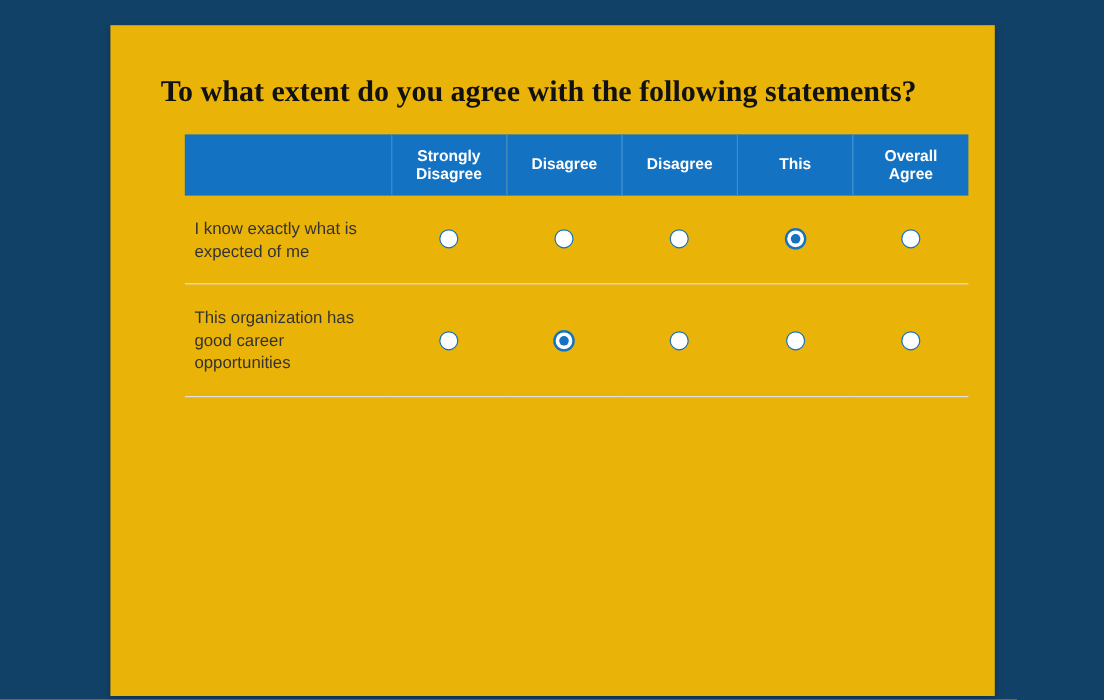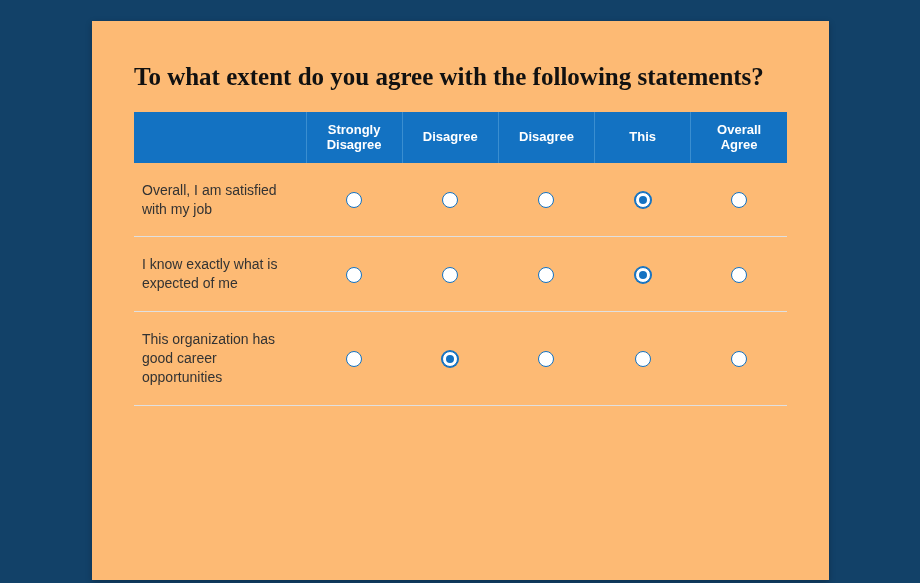--- a/index.html
+++ b/index.html
@@ -11,36 +11,37 @@
     background: #124168;
     font-family: "Segoe UI", Arial, sans-serif;
     overflow: hidden;
   }
   .card {
     position: absolute;
     left: 92px;
     top: 21px;
     width: 737px;
     height: 559px;
-    background: #fdba74;
+    background: #eab308;
     box-shadow: 0 2px 6px rgba(0,0,0,0.25);
     padding: 40px 42px 20px 42px;
   }
   .question-title {
     font-family: Georgia, "Times New Roman", serif;
     font-weight: 700;
     font-size: 25px;
     line-height: 1.3;
     color: #111;
     margin: 0 0 18px 0;
   }
   table {
     width: 100%;
     border-collapse: collapse;
     table-layout: fixed;
+    margin-left: 20px;
   }
   col.label-col { width: 172px; }
   col.opt-col { width: auto; }
   thead th {
     background: #1372c2;
     color: #fff;
     font-size: 13px;
     font-weight: 600;
     text-align: center;
     padding: 10px 6px;
@@ -107,28 +108,20 @@
       <tr>
         <th></th>
         <th>Strongly Disagree</th>
         <th>Disagree</th>
         <th>Disagree</th>
         <th>This</th>
         <th>Overall Agree</th>
       </tr>
     </thead>
     <tbody id="tbody">
-    <tr>
-          <td class="row-label">Overall, I am satisfied with my job</td>
-          <td><span class="radio"></span></td>
-          <td><span class="radio"></span></td>
-          <td><span class="radio"></span></td>
-          <td><span class="radio selected"></span></td>
-          <td><span class="radio"></span></td>
-        </tr>
         <tr>
           <td class="row-label">I know exactly what is expected of me</td>
           <td><span class="radio"></span></td>
           <td><span class="radio"></span></td>
           <td><span class="radio"></span></td>
           <td><span class="radio selected"></span></td>
           <td><span class="radio"></span></td>
         </tr>
         <tr>
           <td class="row-label">This organization has good career opportunities</td>

